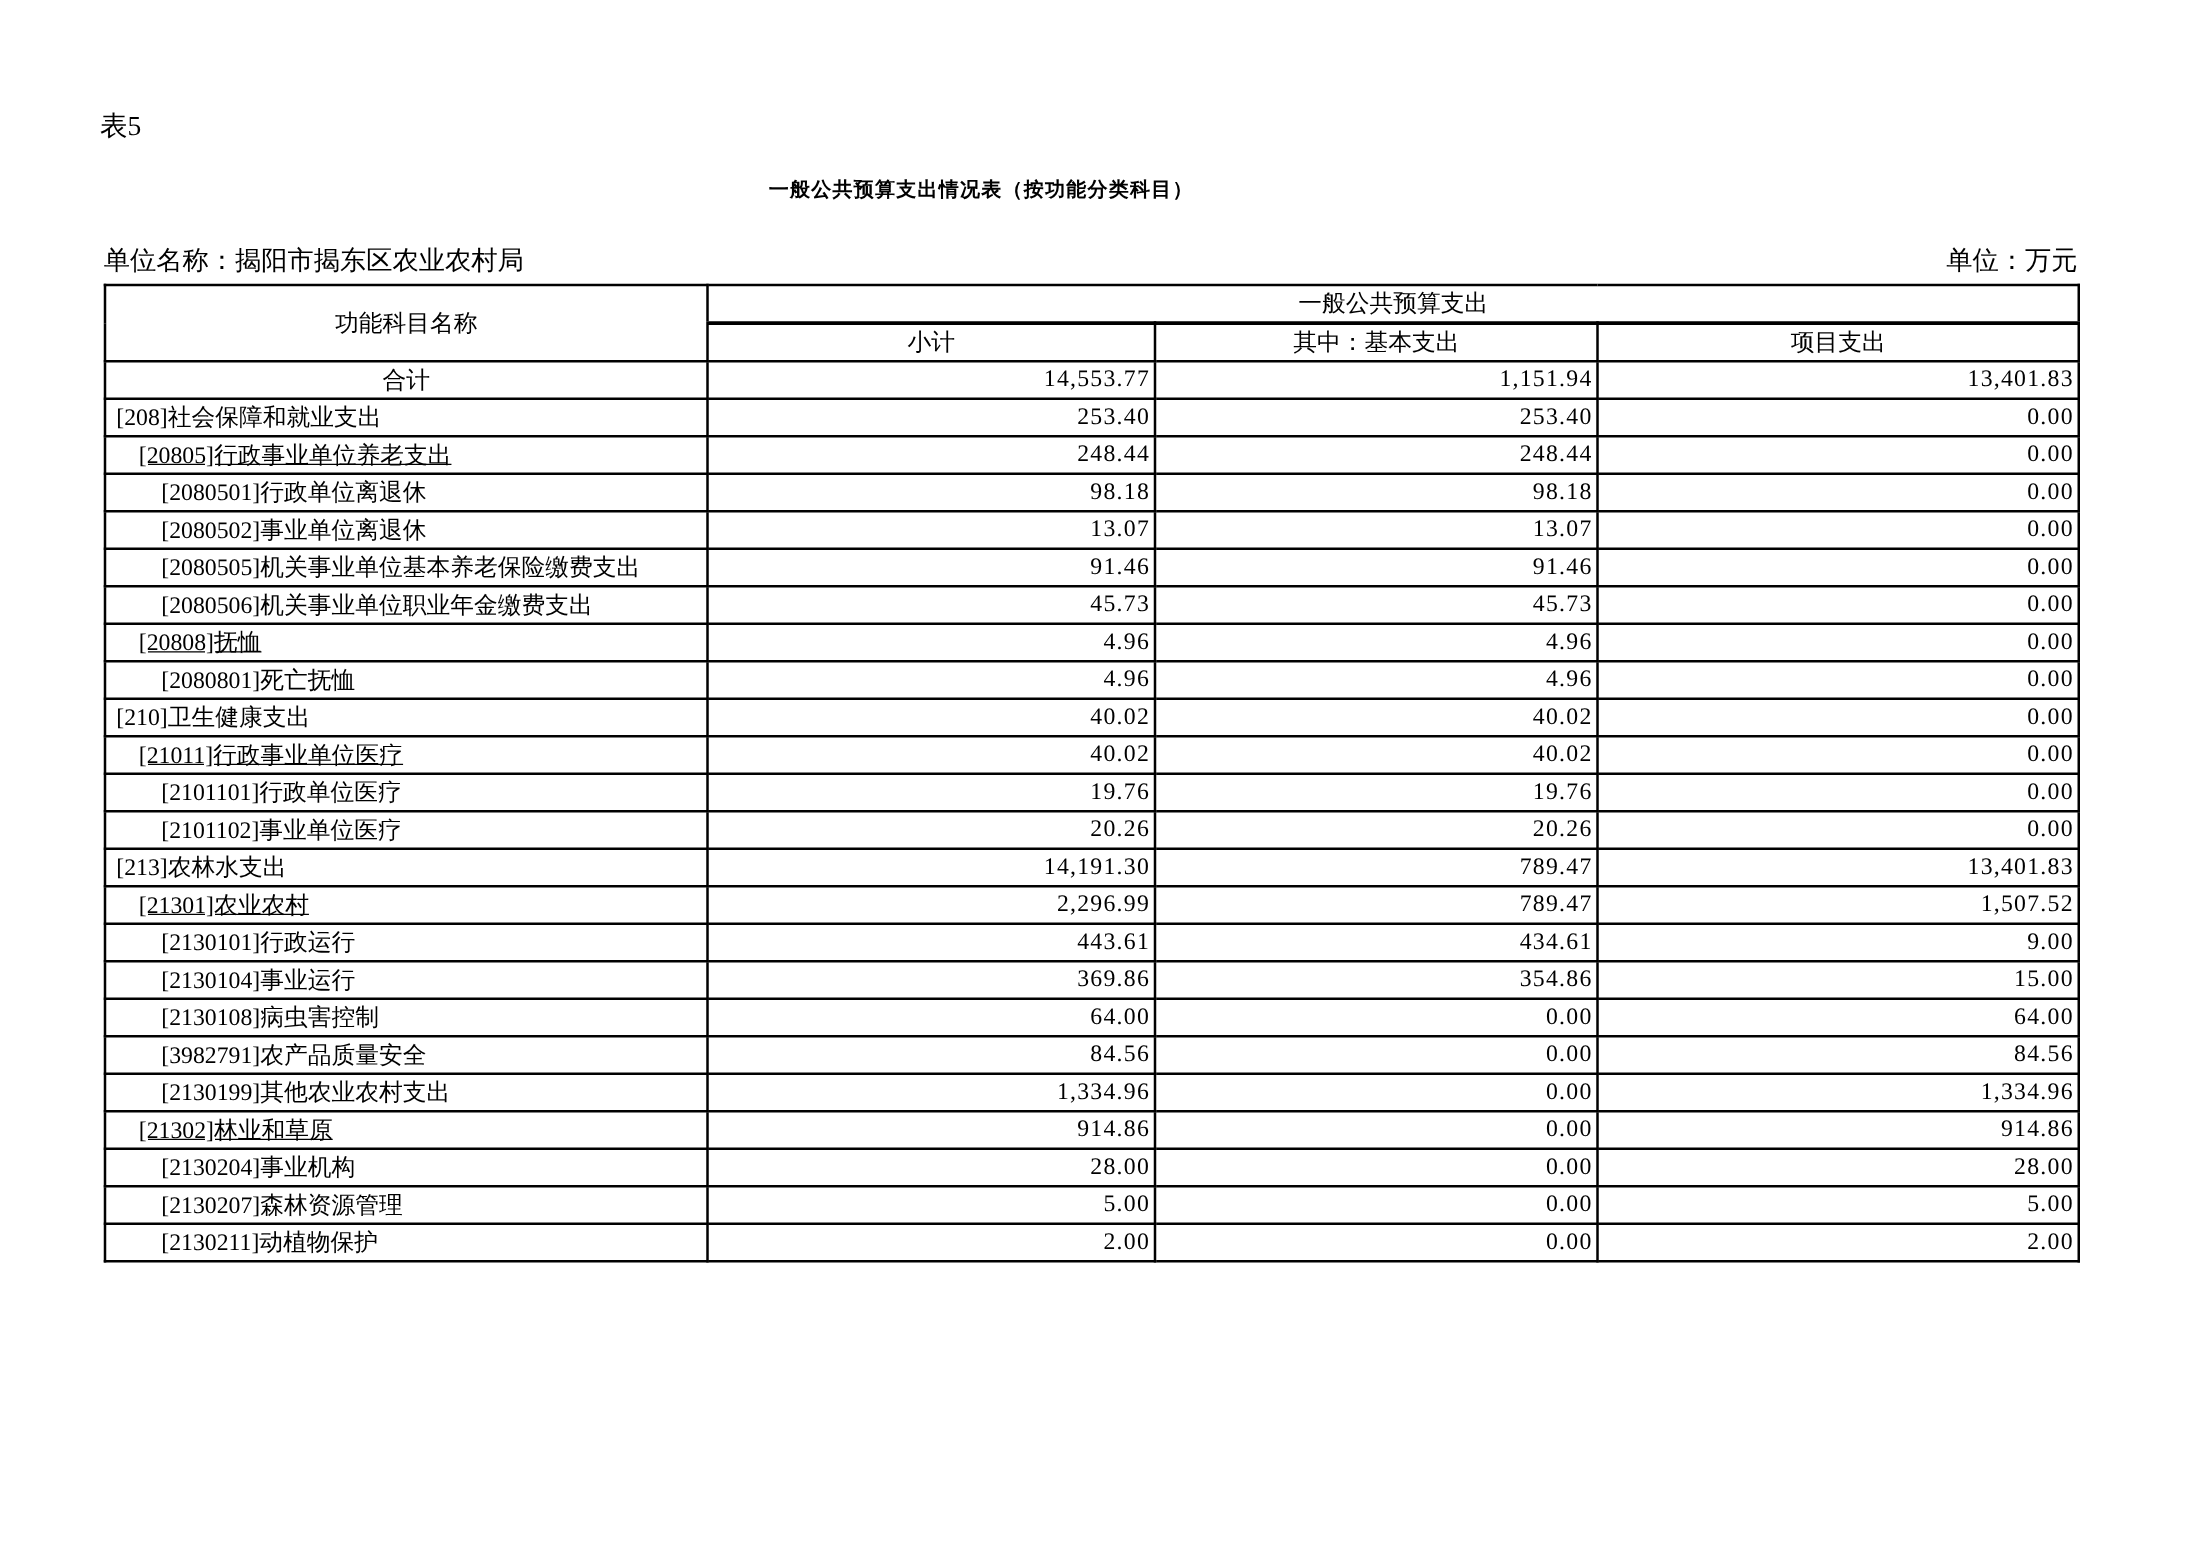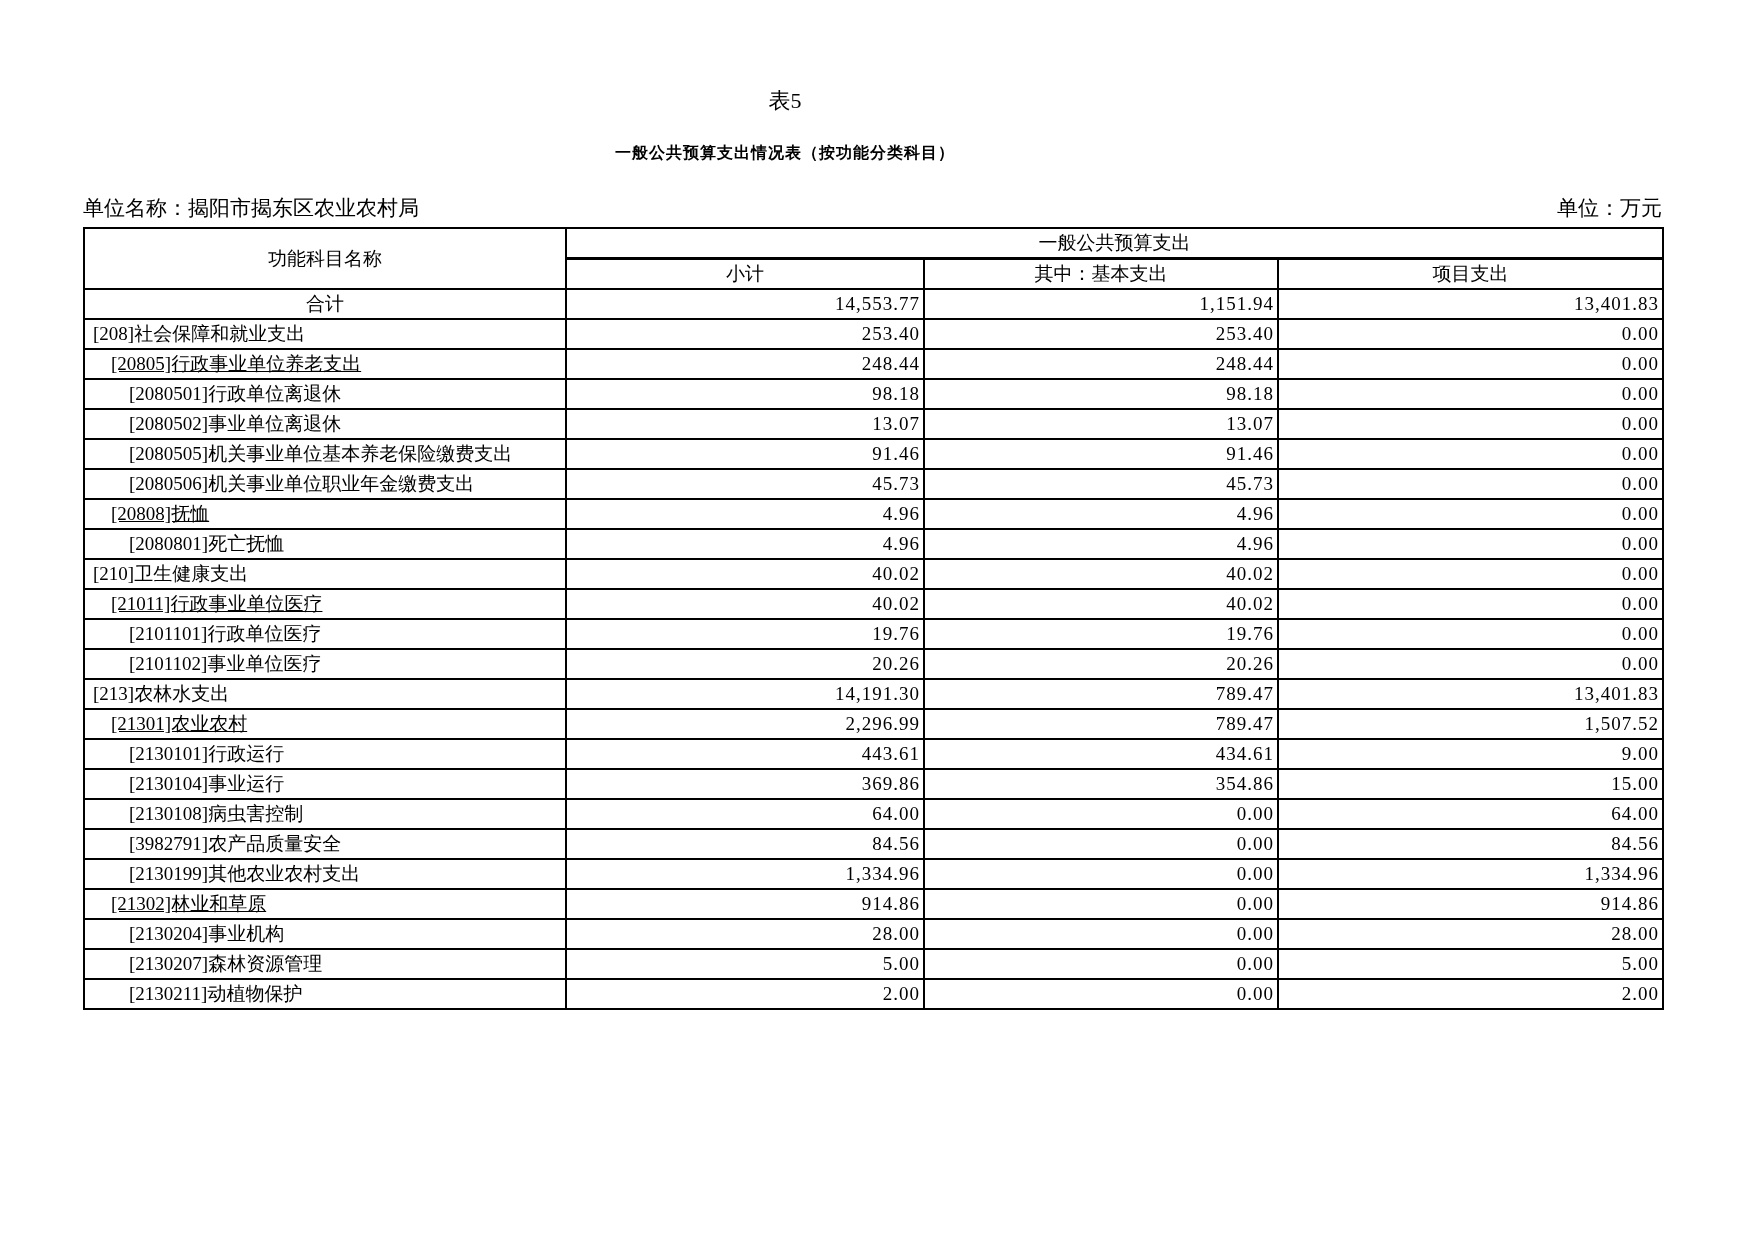--- a/index.html
+++ b/index.html
@@ -6,21 +6,21 @@
   body{
     width:1754px;height:1241px;
     font-family:"Liberation Serif","DejaVu Serif",serif;
     color:#000;
     position:relative;
     overflow:hidden;
   }
   .sheet{position:absolute;inset:0;background:#ffffff;}
   .tag5{
     position:absolute;top:86px;left:80px;width:1410px;
-    text-align:center;font-size:22px;line-height:30px;
+    text-align:left;font-size:22px;line-height:30px;
   }
   .doc-title{
     position:absolute;top:136px;left:80px;width:1410px;
     text-align:center;font-size:16px;font-weight:bold;line-height:34px;
     letter-spacing:1px;
   }
   .units-row{
     position:absolute;top:193px;left:83px;width:1579px;
     display:flex;justify-content:space-between;
     font-size:21px;line-height:30px;align-items:flex-end;

